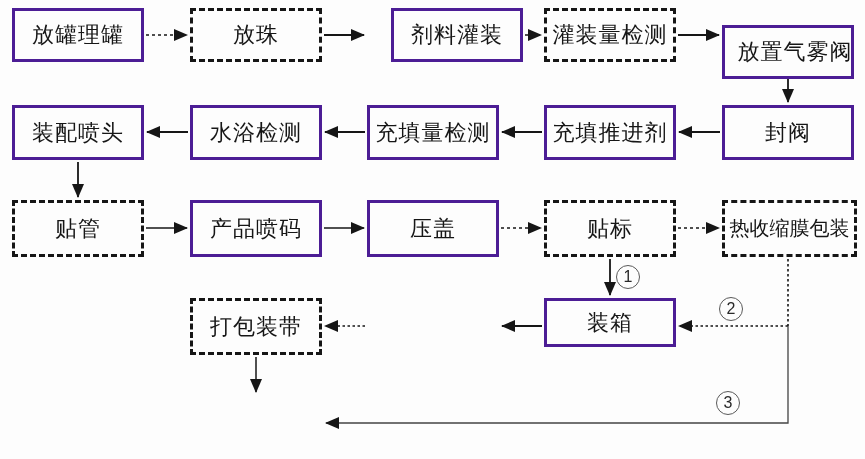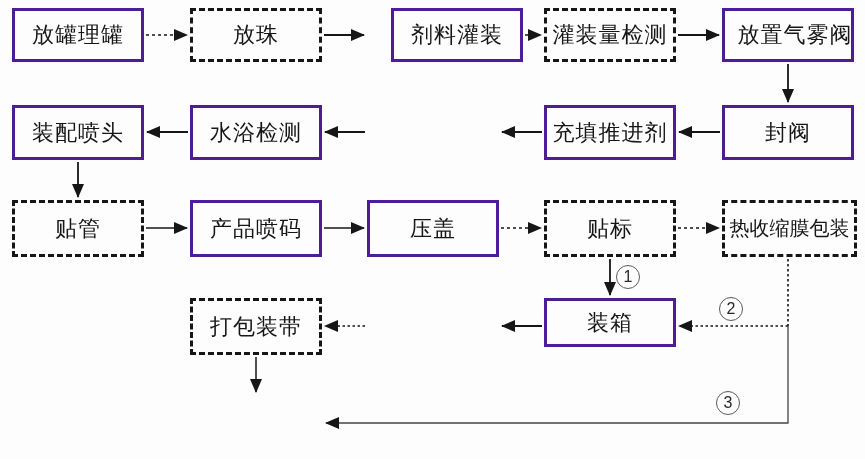--- a/index.html
+++ b/index.html
@@ -93,29 +93,32 @@
     </div>
   <div class="node dashed" style="left:190px; top:8px; width:132px; height:54px;">
       <span>放珠</span>
     </div>
   <div class="node solid" style="left:367px; top:8px; width:132px; height:54px;margin-left:24px;">
       <span>剂料灌装</span>
     </div>
   <div class="node dashed" style="left:544px; top:8px; width:132px; height:54px;">
       <span>灌装量检测</span>
     </div>
-  <div class="node solid" style="left:722px; top:8px; width:132px; height:54px;padding-left:14px;">
+  <div class="node solid" style="left:722px; top:25px; width:132px; height:54px;padding-left:14px;">
       <span>放置气雾阀</span>
     </div>
 
   <div class="node solid" style="left:722px; top:105px; width:132px; height:55px;">
       <span>封阀</span>
     </div>
   <div class="node solid" style="left:544px; top:105px; width:132px; height:55px;">
       <span>充填推进剂</span>
+    </div>
+  <div class="node solid" style="left:367px; top:105px; width:132px; height:55px;">
+      <span>充填量检测</span>
     </div>
   <div class="node solid" style="left:190px; top:105px; width:132px; height:55px;">
       <span>水浴检测</span>
     </div>
   <div class="node solid" style="left:12px;  top:105px; width:132px; height:55px;">
       <span>装配喷头</span>
     </div>
 
   <div class="node dashed" style="left:12px;  top:200px; width:132px; height:57px;">
       <span>贴管</span>

